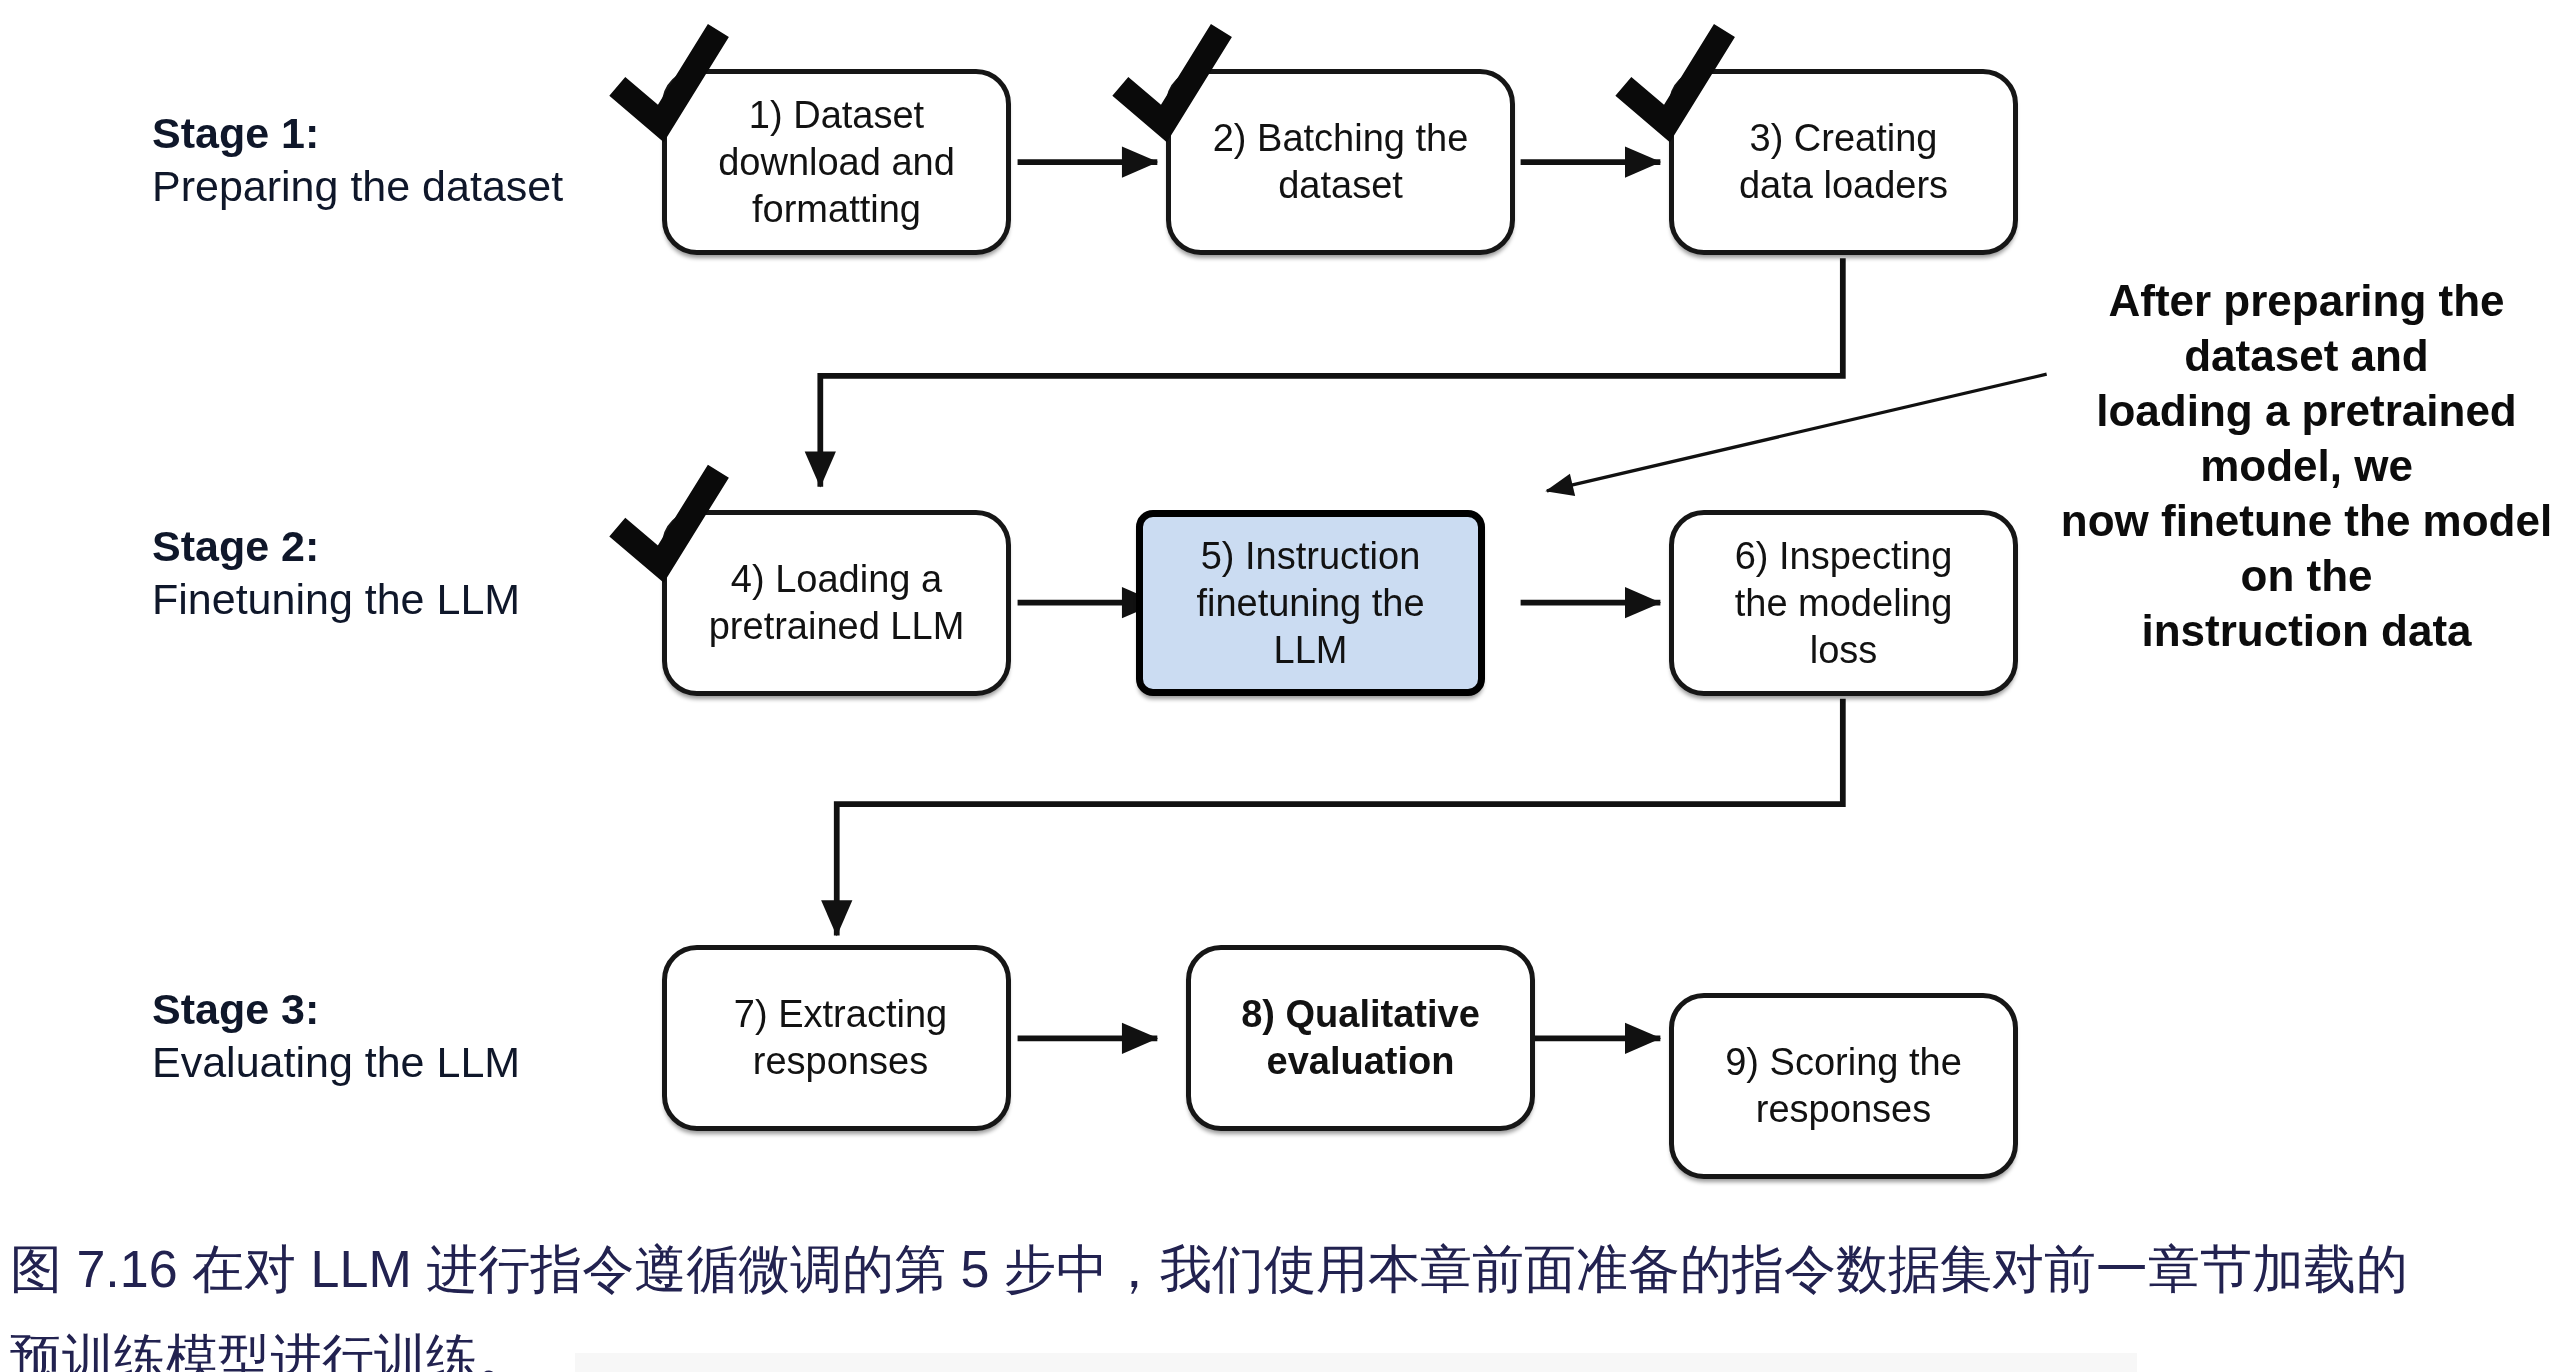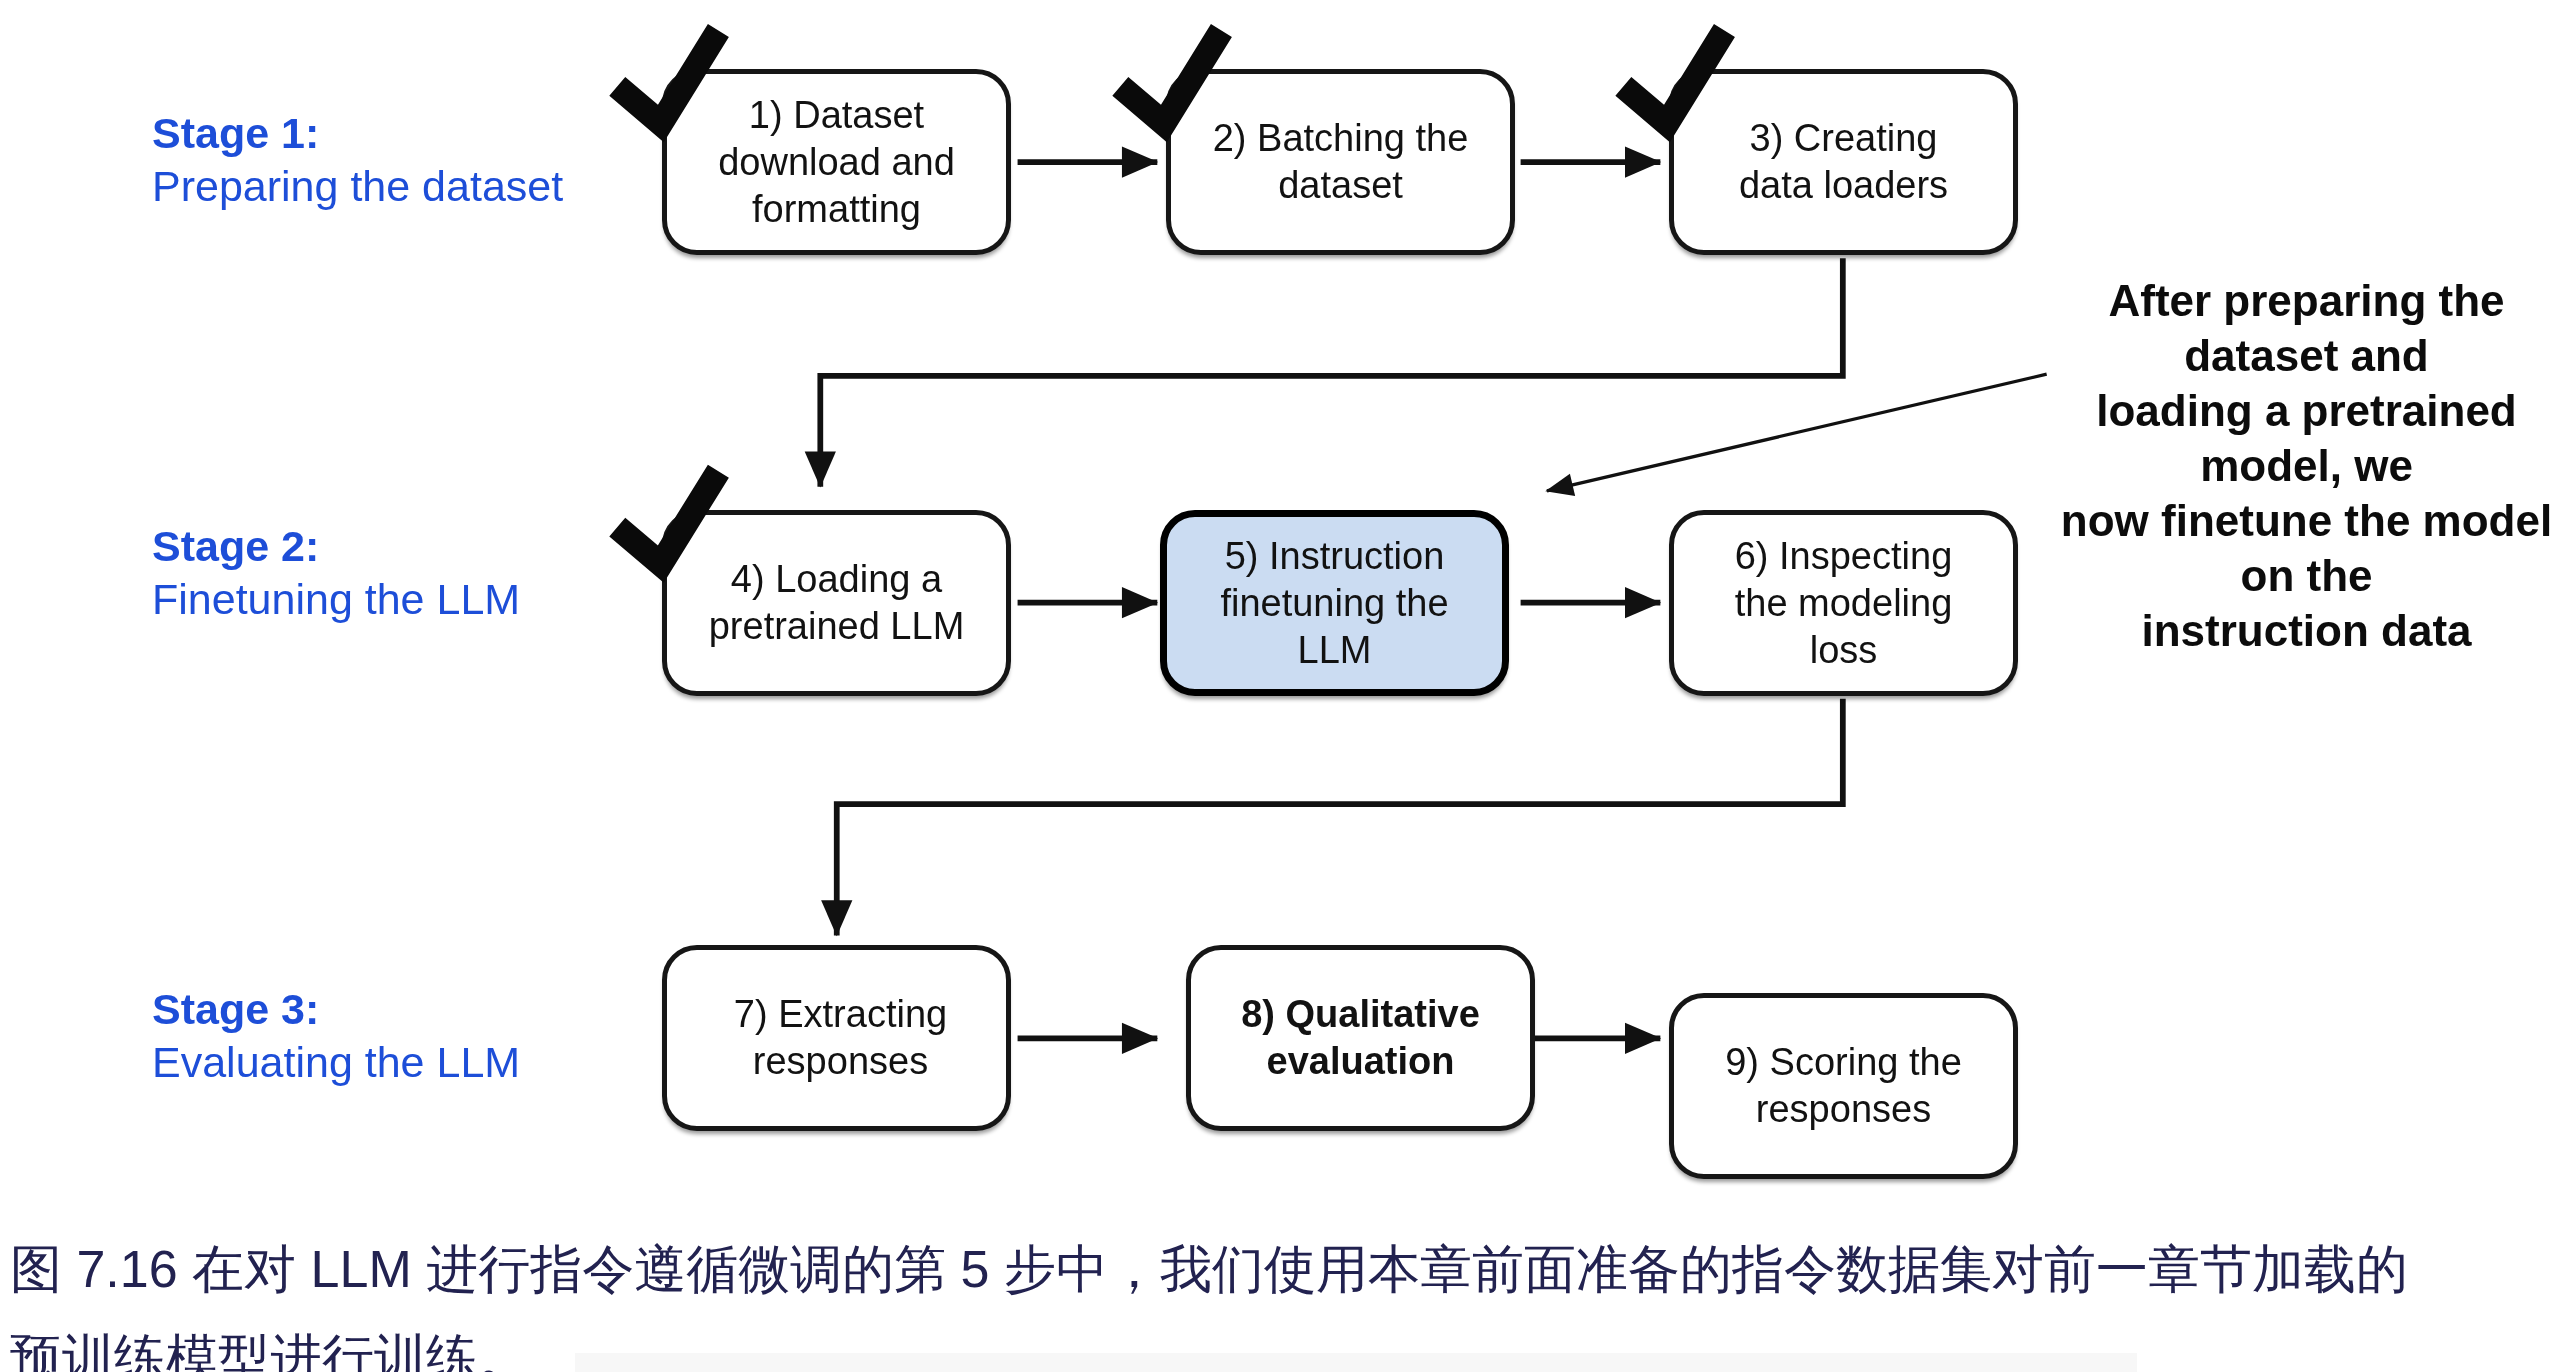--- a/index.html
+++ b/index.html
@@ -19,21 +19,21 @@
     border-radius:35px;
     background:#ffffff;
     display:flex;align-items:center;justify-content:center;
     text-align:center;
     font-size:38px;line-height:47px;color:#121212;
     box-shadow:0 5px 4.1px -2.5px rgba(0,0,0,0.40);
     z-index:2;
   }
   .flow-box .box-label{display:block;width:100%;white-space:pre-line;}
   .flow-box.highlight{background:#cbdcf2;border-width:7.4px;border-color:#000000;}
-  .stage-label{position:absolute;left:152px;color:#1d4ed8;z-index:2;}
+  .stage-label{position:absolute;left:152px;color:#0f172a;z-index:2;}
   .stage-title{font-weight:bold;font-size:43px;line-height:53px;}
   .stage-subtitle{font-weight:normal;font-size:43px;line-height:53px;}
   .annotation{
     position:absolute;left:2037px;top:273px;width:539px;
     text-align:center;font-weight:bold;font-size:44px;line-height:55px;
     color:#0c0c0c;white-space:pre-line;z-index:2;
   }
   .figure-caption{
     position:absolute;left:10px;top:1225px;width:2564px;
     font-size:52px;line-height:89px;
@@ -99,21 +99,21 @@
   </div>
   <div class="flow-box" style="left:1669px;top:69px;">
     <span class="box-label">3) Creating
 data loaders</span>
   </div>
 
   <div class="flow-box" style="left:662px;top:510px;">
     <span class="box-label">4) Loading a
 pretrained LLM</span>
   </div>
-  <div class="flow-box highlight" style="left:1160px;top:510px;">
+  <div class="flow-box highlight" style="left:1136px;top:510px;border-radius:17px;">
     <span class="box-label">5) Instruction
 finetuning the
 LLM</span>
   </div>
   <div class="flow-box" style="left:1669px;top:510px;">
     <span class="box-label">6) Inspecting
 the modeling
 loss</span>
   </div>
 

